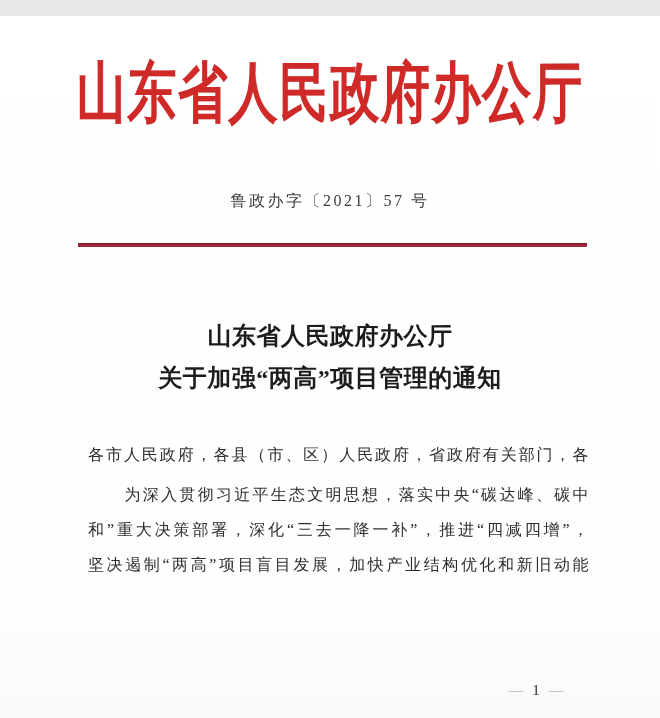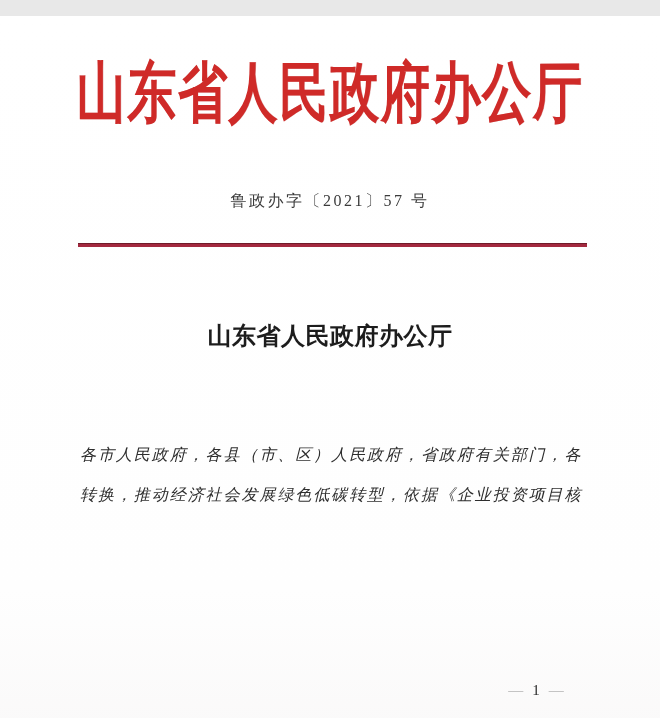--- a/index.html
+++ b/index.html
@@ -67,27 +67,26 @@
     font-weight: bold;
     color: #1c1c1c;
     font-size: 24px;
     line-height: 42px;
     letter-spacing: 0.5px;
   }
   
   .content {
     position: absolute;
     top: 421px;
-    left: 80px;
+    left: 88px;
     width: 502px;
     font-size: 16px;
     line-height: 35px;
     color: #2e2e2e;
     letter-spacing: 1.5px;
-    font-style: italic;
   }
   .line {
     white-space: nowrap;
   }
   .line.justify {
     white-space: normal;
     text-align: justify;
     text-align-last: justify;
   }
   .para-gap {
@@ -122,26 +121,29 @@
   <div class="letterhead">
     <span class="squeeze">山东省人民政府办公厅</span>
   </div>
 
   <div class="doc-number">鲁政办字〔2021〕57 号</div>
 
   <div class="red-rule"></div>
 
   <div class="doc-title">
     <div>山东省人民政府办公厅</div>
+    <div>关于加强“两高”项目管理的通知</div>
   </div>
 
   <div class="content">
     <div class="line justify">各市人民政府，各县（市、区）人民政府，省政府有关部门，各</div>
     <div class="para-gap"></div>
-    <div class="line justify">转换，推动经济社会发展绿色低碳转型，依据《企业投资项目核</div>
+    <div class="line justify">　　为深入贯彻习近平生态文明思想，落实中央“碳达峰、碳中</div>
+    <div class="line justify">和”重大决策部署，深化“三去一降一补”，推进“四减四增”，</div>
+    <div class="line justify">坚决遏制“两高”项目盲目发展，加快产业结构优化和新旧动能</div>
   </div>
 
   <div class="page-footer">
     <span class="dash">—</span>
     <span class="num">1</span>
     <span class="dash">—</span>
   </div>
 
 </div>
 

